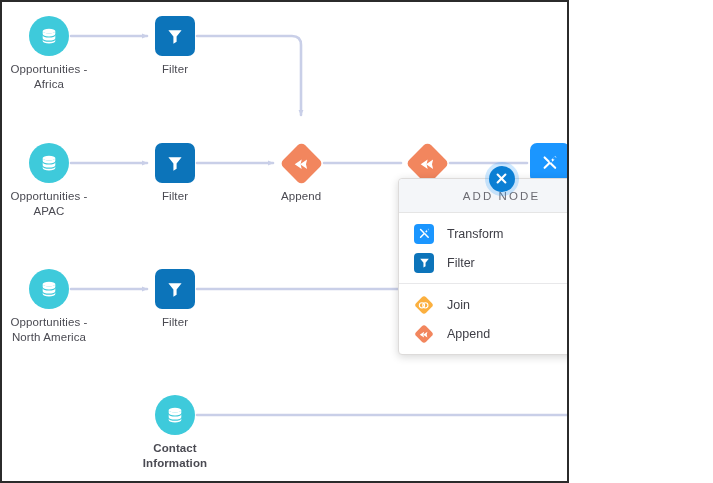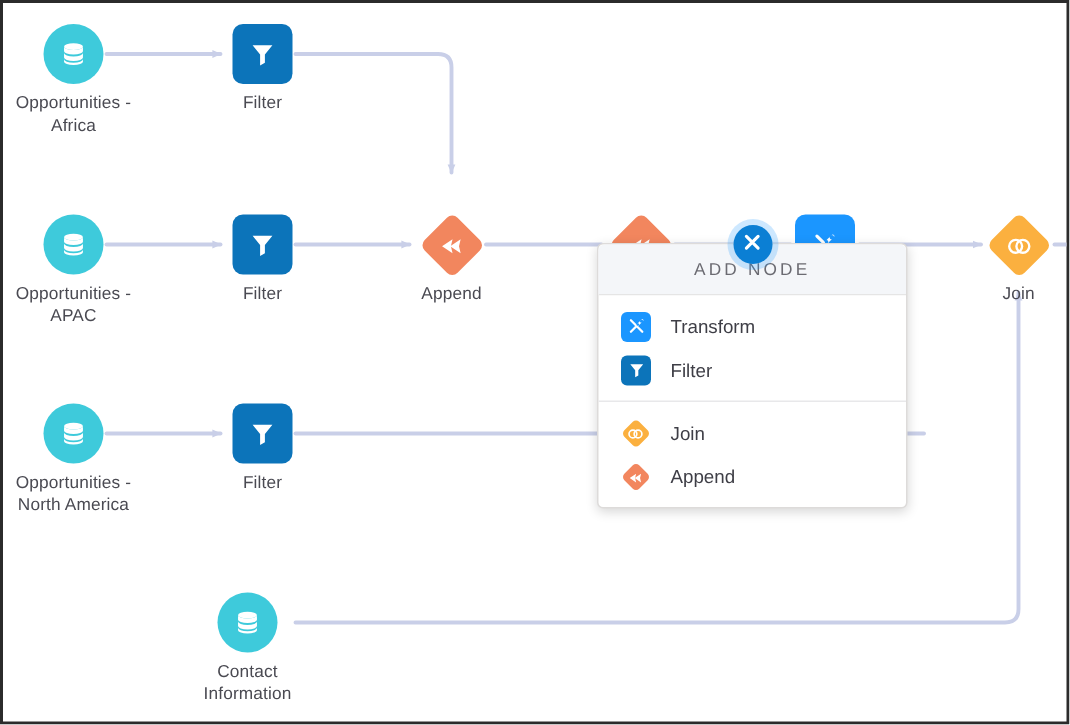--- a/index.html
+++ b/index.html
@@ -5,21 +5,21 @@
   html, body {
     margin: 0;
     padding: 0;
     background: #ffffff;
   }
   body {
     font-family: "Liberation Sans", sans-serif;
   }
   #canvas {
     position: relative;
-    width: 713px;
+    width: 569px;
     height: 483px;
     background: #ffffff;
     border: 2px solid #2b2b2b;
     box-sizing: border-box;
     overflow: hidden;
   }
   #edges {
     position: absolute;
     left: 0; top: 0;
     width: 713px; height: 483px;
@@ -71,21 +71,21 @@
     transform: rotate(-45deg);
     display: flex; align-items: center; justify-content: center;
   }
   .diamond-orange { background: #f08a5d; background: #f2865e; }
   .diamond-amber  { background: #fbb03f; }
 
   
   #popup {
     position: absolute;
     left: 396px;
-    top: 160px;
+    top: 176px;
     width: 205px;
     background: #ffffff;
     border: 1px solid #dddbda;
     border-radius: 4px;
     box-shadow: 0 2px 8px rgba(0,0,0,0.16);
     z-index: 20;
   }
   #popup .pop-header {
     height: 33px;
     background: #f4f6f9;
@@ -319,21 +319,21 @@
     <div class="shape-wrap">
       <div class="shape-square">
         <svg width="20" height="20" viewBox="0 0 20 20" aria-hidden="true">
           <path d="M3.4,4.2 h13.2 l-5.0,6.2 v5.4 l-3.2,1.9 v-7.3 z" fill="#fff"></path>
         </svg>
       </div>
     </div>
     <div class="label">Filter</div>
   </div>
 
-  <div class="node" style="left:163px; top:393px;">
+  <div class="node" style="left:173px; top:393px;font-weight:bold;">
     <div class="shape-wrap">
       <div class="shape-circle">
         <svg width="20" height="20" viewBox="0 0 20 20" aria-hidden="true">
           <ellipse cx="10" cy="5.1" rx="6.3" ry="2.3" fill="#fff"></ellipse>
           <path d="M3.7,5.1 v3.0 a6.3,2.3 0 0 0 12.6,0 v-3.0 a6.3,2.3 0 0 1 -12.6,0 z" fill="#fff"></path>
           <path d="M3.7,9.3 v3.0 a6.3,2.3 0 0 0 12.6,0 v-3.0 a6.3,2.3 0 0 1 -12.6,0 z" fill="#fff"></path>
           <path d="M3.7,13.5 v1.6 a6.3,2.3 0 0 0 12.6,0 v-1.6 a6.3,2.3 0 0 1 -12.6,0 z" fill="#fff"></path>
         </svg>
       </div>
     </div>

